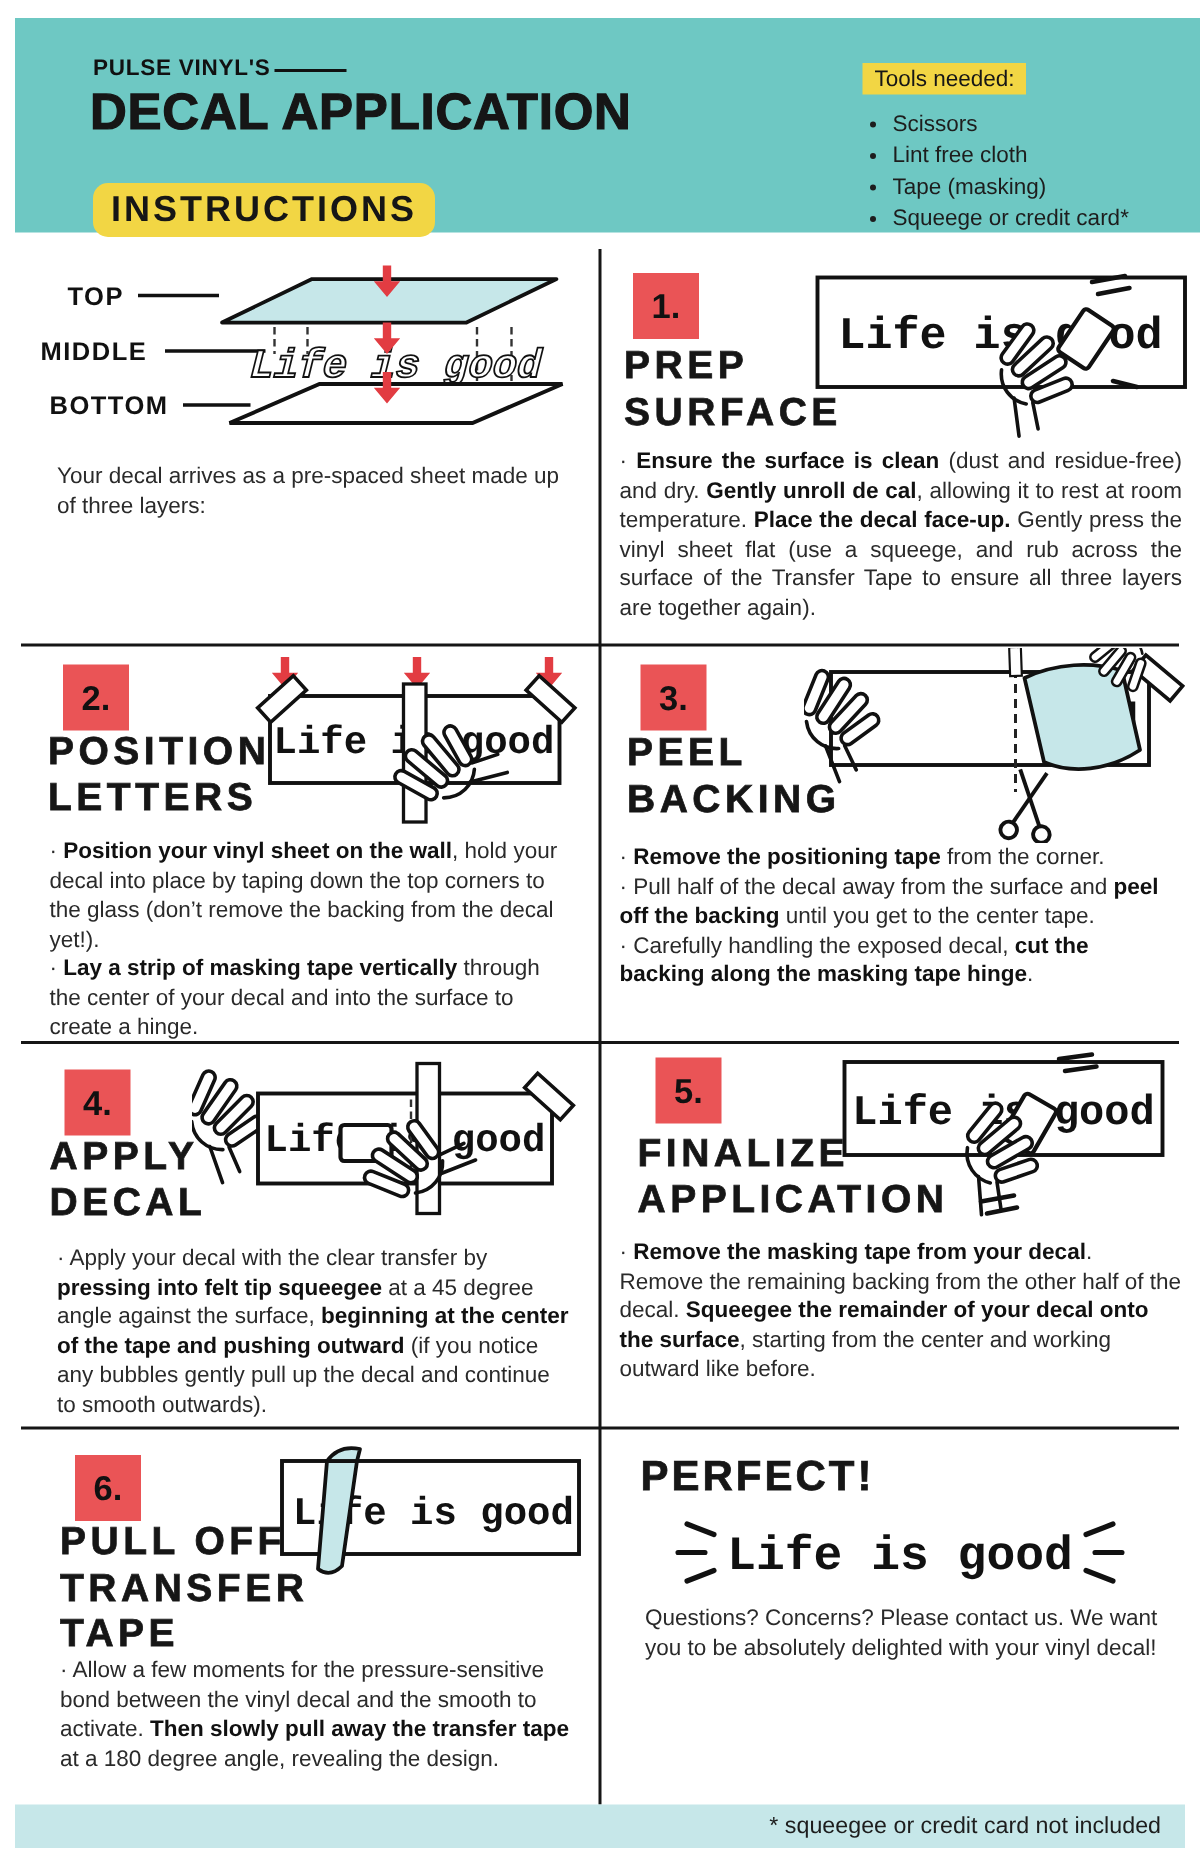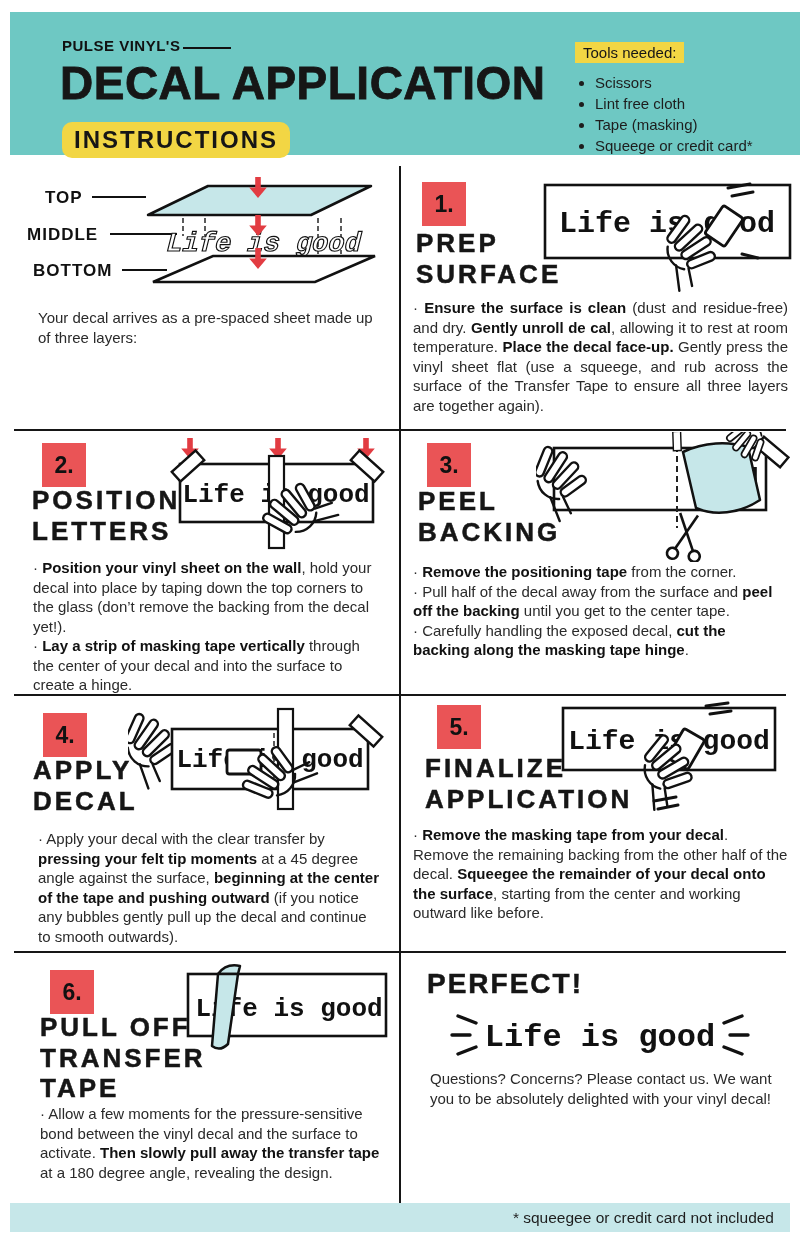--- a/index.html
+++ b/index.html
@@ -3,21 +3,21 @@
 <meta charset="utf-8">
 <style>
   html,body{margin:0;padding:0;background:#fff;}
   #page{position:relative;width:800px;height:1237px;background:#fff;overflow:hidden;
         font-family:"Liberation Sans",sans-serif;color:#282828;}
   .abs{position:absolute;}
   
   #header{left:10px;top:12px;width:780px;height:143px;background:#6EC8C3;padding-left:27px;}
   #brand{left:52px;top:25px;font-size:15px;font-weight:700;letter-spacing:.5px;color:#111;}
   #brand-line{display:inline-block;width:48px;height:2px;background:#111;margin-left:3px;vertical-align:2px;}
-  #big-title{left:50px;top:44px;font-size:46px;font-weight:700;letter-spacing:.5px;color:#161616;
+  #big-title{left:50px;top:44px;font-size:34px;font-weight:700;letter-spacing:.5px;color:#161616;
              -webkit-text-stroke:.8px #161616;}
   #instructions{left:52px;top:110px;background:#F2D644;color:#161616;font-size:24px;font-weight:700;
                 letter-spacing:2px;padding:4px 12px;border-radius:10px;}
   #tools{left:565px;top:30px;width:210px;}
   #tools-label{display:inline-block;background:#F2D644;font-size:15px;font-weight:400;color:#161616;padding:2px 8px;}
   #tools ul{margin:9px 0 0 2px;padding-left:18px;font-size:15px;line-height:21px;color:#1d1d1d;}
   
   .vline{left:399px;top:166px;width:2px;height:1037px;background:#161616;}
   .hline{left:14px;width:772px;height:2px;background:#161616;}
   
@@ -195,21 +195,21 @@
       <use href="#hand" transform="translate(10,48) rotate(-50)"></use>
       <rect class="box" x="44" y="26" width="196" height="60"></rect>
       <use href="#tape" transform="translate(238,28) rotate(42)"></use>
       <text class="decal" x="142" y="64" font-size="26">Life is good</text>
       <line class="dashThin" x1="146" y1="30" x2="146" y2="84"></line>
       <rect class="boxw" x="150" y="6" width="15" height="100"></rect>
       <use href="#squeegee" transform="translate(116,59) rotate(90)"></use>
       <use href="#hand" transform="translate(152,82) rotate(-142)"></use>
     </svg>
     <div class="abs body" style="left:38px;top:134px;width:342px">
-        <p><span>· Apply your decal with the clear transfer by </span><span class="b">pressing your felt tip moments</span><span> at a 45 degree angle against the surface, </span><span class="b">beginning at the center of the tape and pushing outward</span><span> (if you notice any bubbles gently pull up the decal and continue to smooth outwards).</span></p>
+        <p><span>· Apply your decal with the clear transfer by </span><span class="b">pressing into felt tip squeegee</span><span> at a 45 degree angle against the surface, </span><span class="b">beginning at the center of the tape and pushing outward</span><span> (if you notice any bubbles gently pull up the decal and continue to smooth outwards).</span></p>
       </div>
   </div>
 
   <div class="abs cell" style="left:400px;top:695px;width:400px;height:257px">
     <div class="abs badge" style="left:37px;top:10px">5.</div>
     <div class="abs step-title" style="left:25px;top:58px">FINALIZE
 APPLICATION</div>
     <svg class="abs" style="left:158px;top:6px" width="235" height="112" viewBox="0 0 235 112">
       <rect class="box" x="5" y="7" width="212" height="62"></rect>
       <text class="decal" x="111" y="48" font-size="28">Life is good</text>
@@ -228,21 +228,21 @@
     <div class="abs step-title" style="left:40px;top:60px">PULL OFF
 TRANSFER
 TAPE</div>
     <svg class="abs" style="left:176px;top:8px" width="214" height="97" viewBox="0 0 214 97">
       <rect class="box" x="12" y="14" width="198" height="62"></rect>
       <text class="decal" x="113" y="56" font-size="26">Life is good</text>
       <path class="tealfill" d="M42 14 Q50 3 64 6 L62 14 Z"></path>
       <path class="tealfill" d="M42 14 L62 14 L52 84 Q44 92 36 86 Z"></path>
     </svg>
     <div class="abs body" style="left:40px;top:152px;width:342px">
-        <p><span>· Allow a few moments for the pressure-sensitive bond between the vinyl decal and the surface to activate. </span><span class="b">Then slowly pull away the transfer tape</span><span> at a 180 degree angle, revealing the design.</span></p>
+        <p><span>· Allow a few moments for the pressure-sensitive bond between the vinyl decal and the smooth to activate. </span><span class="b">Then slowly pull away the transfer tape</span><span> at a 180 degree angle, revealing the design.</span></p>
       </div>
   </div>
 
   <div class="abs cell" style="left:400px;top:952px;width:400px;height:251px">
     <div id="perfect-title" class="abs" style="left:27px;top:16px">PERFECT!</div>
     <svg class="abs" style="left:50px;top:52px" width="300" height="62" viewBox="0 0 300 62">
       <path class="mk" style="stroke-width:3.4" d="M8 12 L26 19 M2 31 L20 31 M8 50 L26 43"></path>
       <text class="decal" x="150" y="42" font-size="32">Life is good</text>
       <path class="mk" style="stroke-width:3.4" d="M274 19 L292 12 M280 31 L298 31 M274 43 L292 50"></path>
     </svg>

